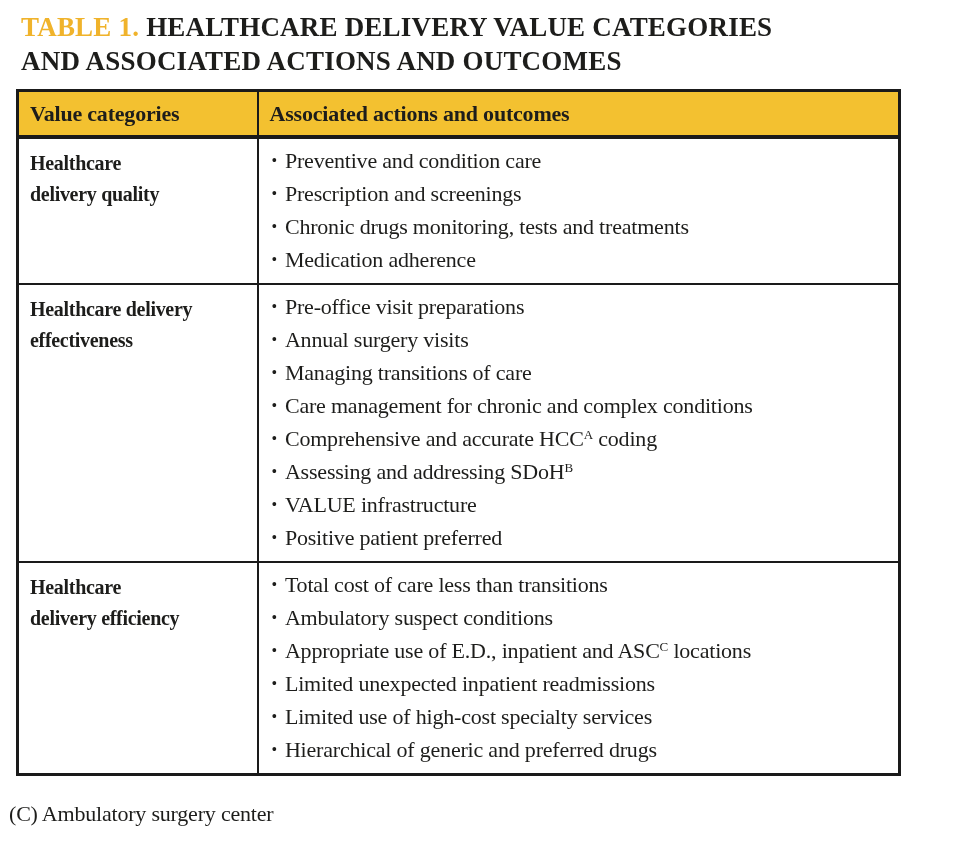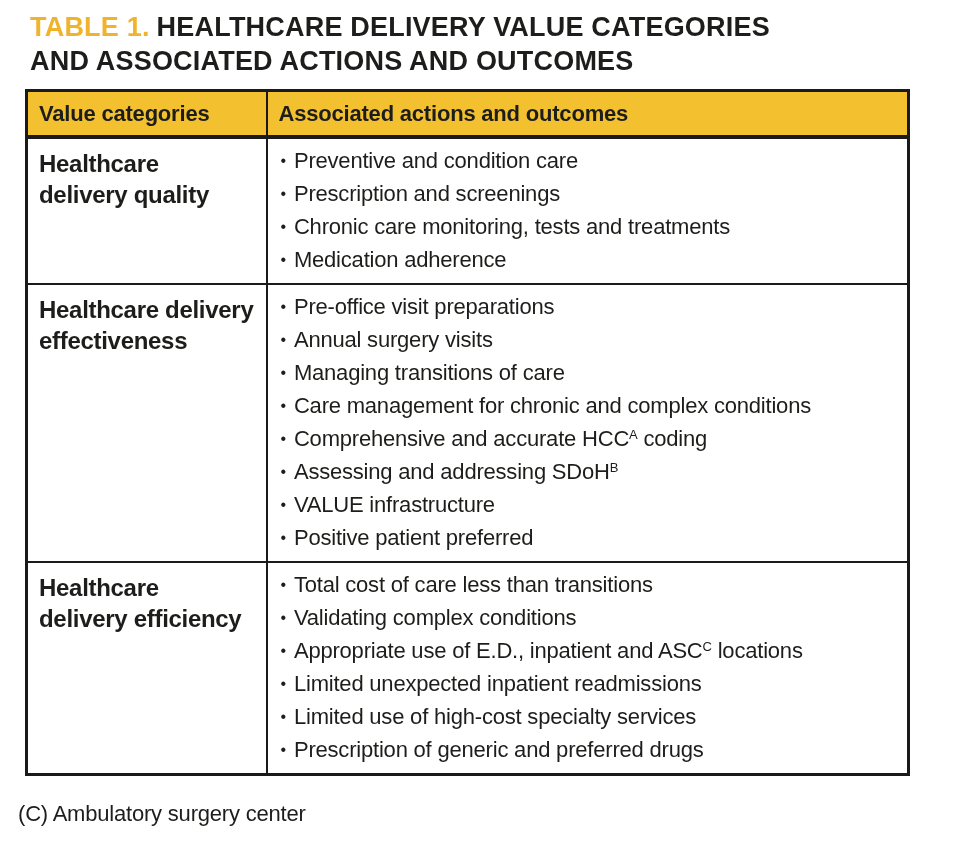--- a/index.html
+++ b/index.html
@@ -16,21 +16,22 @@
     width: 956px;
     height: 842px;
     overflow: hidden;
     font-family: "Liberation Sans", sans-serif;
     color: var(--text-black);
   }
   .page {
     position: relative;
     width: 956px;
     height: 690px;
-    padding: 10px 0 0 25px;
+    padding: 10px 0 0 16px;
+    font-family: Liberation Serif, serif;
   }
   
   .fig-title {
     margin-left: 5px;
     margin-bottom: 11px;
     font-size: 27px;
     font-weight: 700;
     line-height: 34px;
     letter-spacing: 0.2px;
   }
@@ -58,21 +59,21 @@
     font-size: 22px;
     font-weight: 700;
     letter-spacing: -0.2px;
     padding: 9px 8px 8px 11px;
     border-bottom-width: 4px;
   }
   th.col-cat { width: 240px; }
   td.cat-cell {
     vertical-align: top;
     font-weight: 700;
-    font-size: 24px;
+    font-size: 20px;
     letter-spacing: -0.3px;
     line-height: 31px;
     padding: 9px 4px 8px 11px;
     white-space: pre;
   }
   td.actions-cell {
     vertical-align: top;
     padding: 6px 8px 6px 13px;
   }
   ul.actions-list {
@@ -125,21 +126,21 @@
       </tr>
     </thead>
     <tbody>
         <tr>
           <td class="cat-cell">Healthcare
 delivery quality</td>
           <td class="actions-cell">
             <ul class="actions-list">
               <li>Preventive and condition care</li>
               <li>Prescription and screenings</li>
-              <li>Chronic care monitoring, tests and treatments</li>
+              <li>Chronic drugs monitoring, tests and treatments</li>
               <li>Medication adherence</li>
             </ul>
           </td>
         </tr>
         <tr>
           <td class="cat-cell">Healthcare delivery
 effectiveness</td>
           <td class="actions-cell">
             <ul class="actions-list">
               <li>Pre-office visit preparations</li>
@@ -152,25 +153,25 @@
               <li>Positive patient preferred</li>
             </ul>
           </td>
         </tr>
         <tr>
           <td class="cat-cell">Healthcare
 delivery efficiency</td>
           <td class="actions-cell">
             <ul class="actions-list">
               <li>Total cost of care less than transitions</li>
-              <li>Validating complex conditions</li>
+              <li>Ambulatory suspect conditions</li>
               <li>Appropriate use of E.D., inpatient and ASC<sup>C</sup> locations</li>
               <li>Limited unexpected inpatient readmissions</li>
               <li>Limited use of high-cost specialty services</li>
-              <li>Prescription of generic and preferred drugs</li>
+              <li>Hierarchical of generic and preferred drugs</li>
             </ul>
           </td>
         </tr>
       </tbody>
   </table>
 
   <div class="footnotes">
     <div>(C) Ambulatory surgery center</div>
   </div>
 

